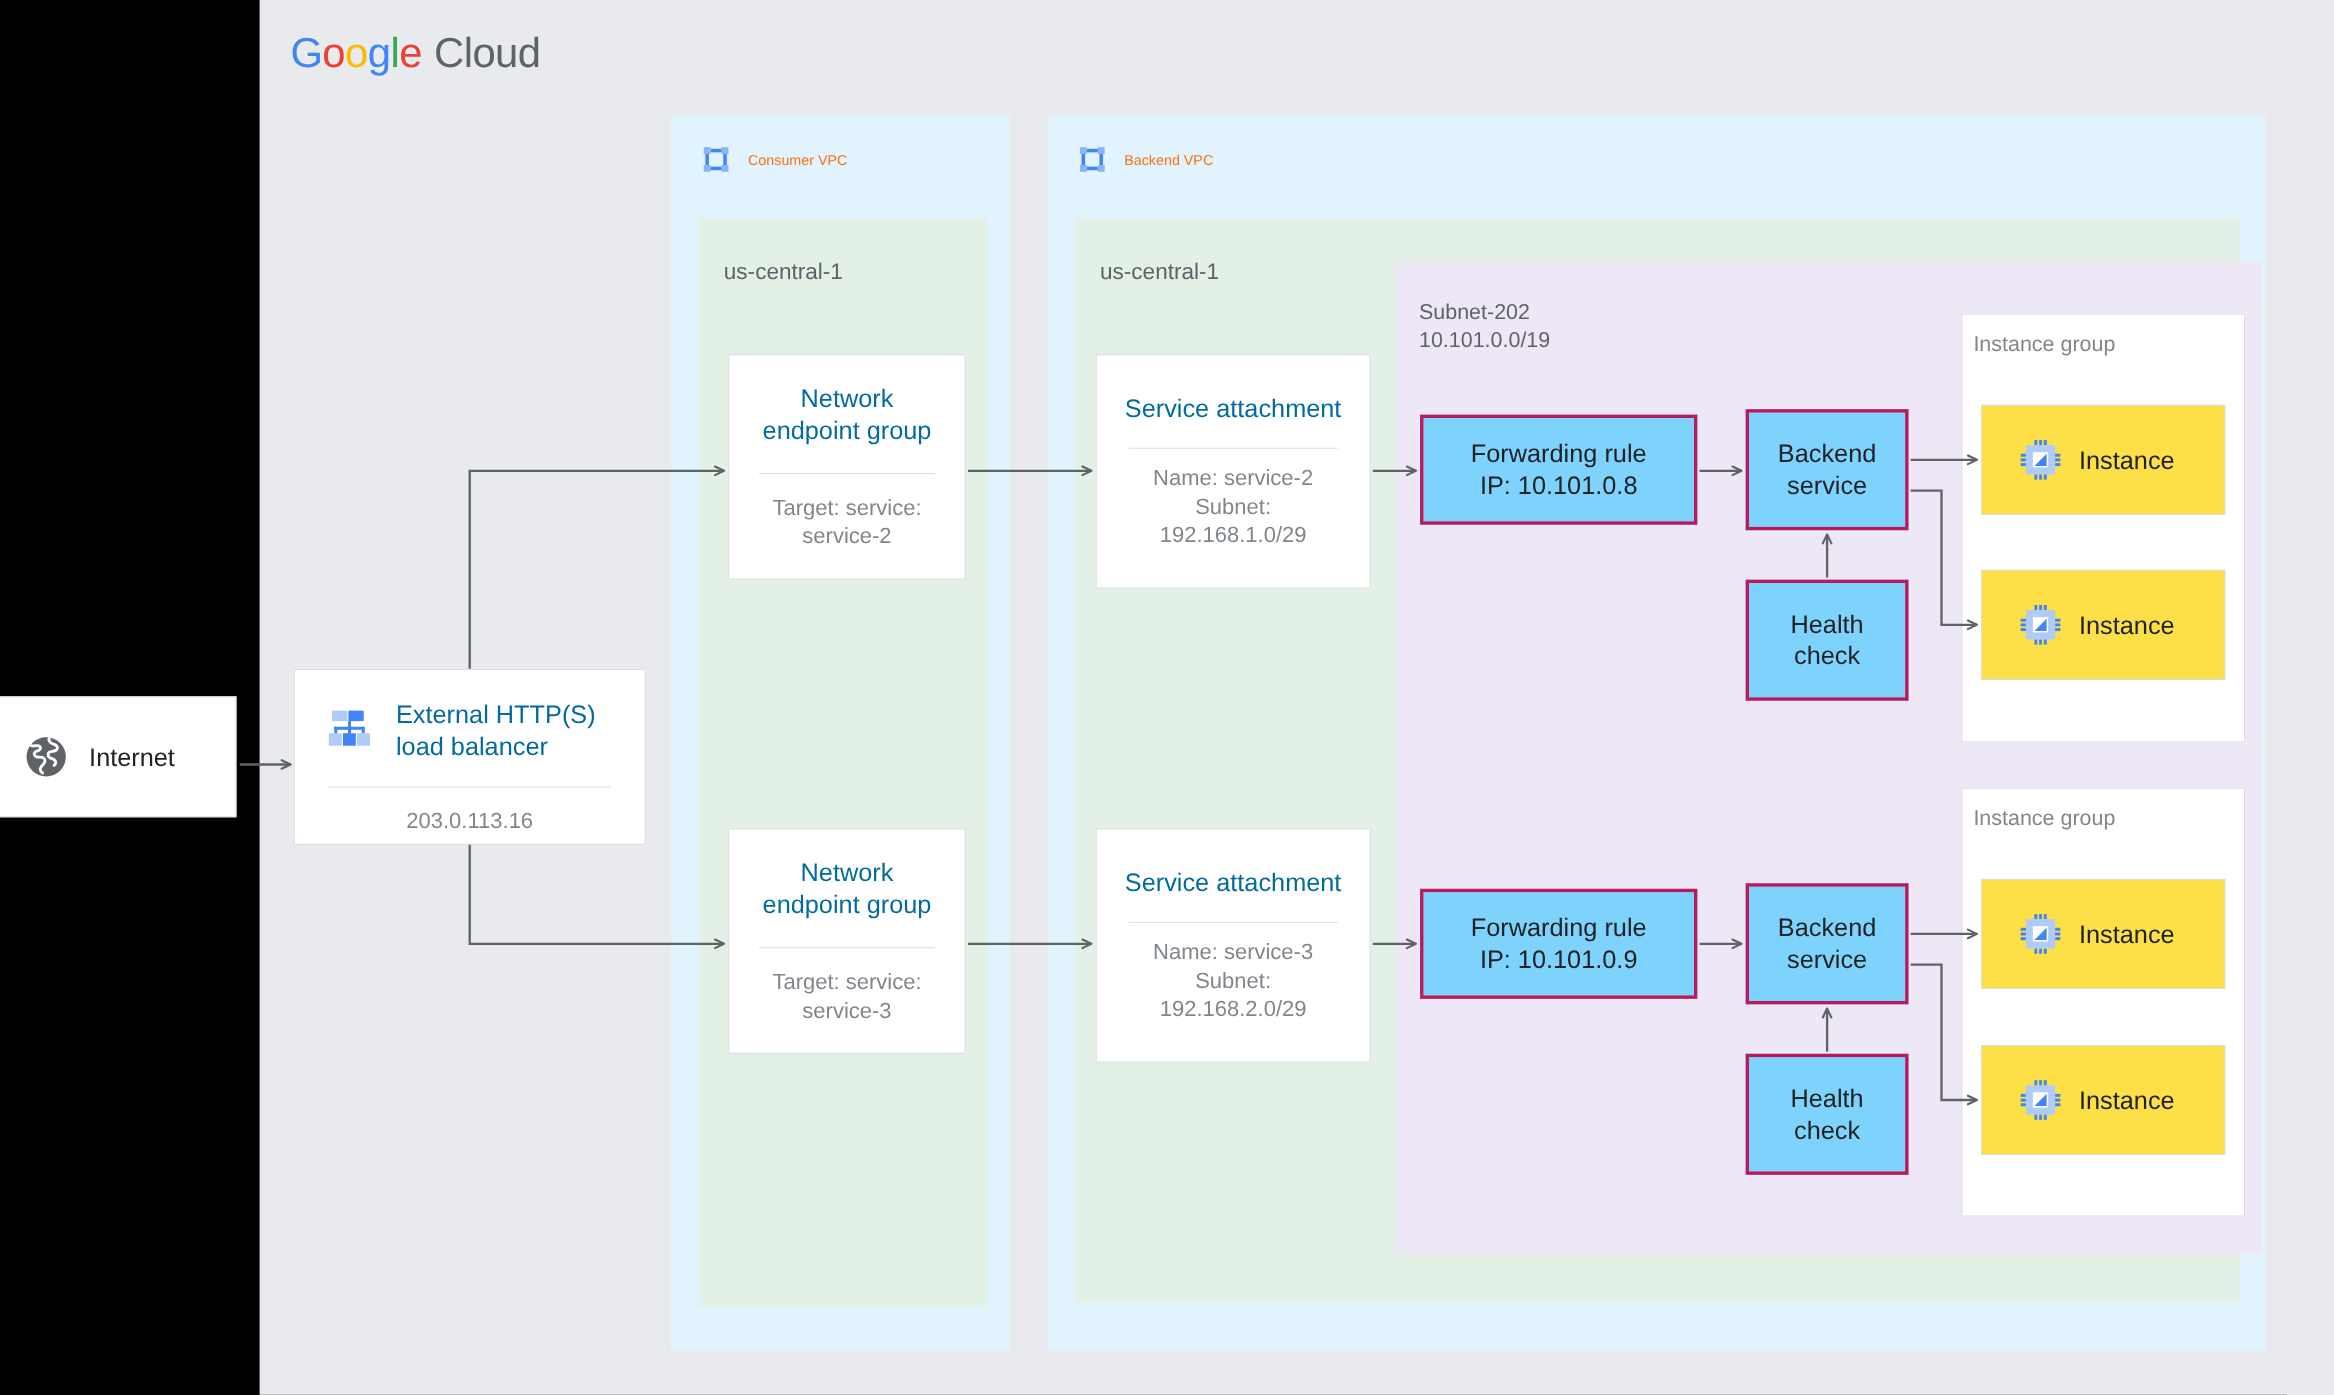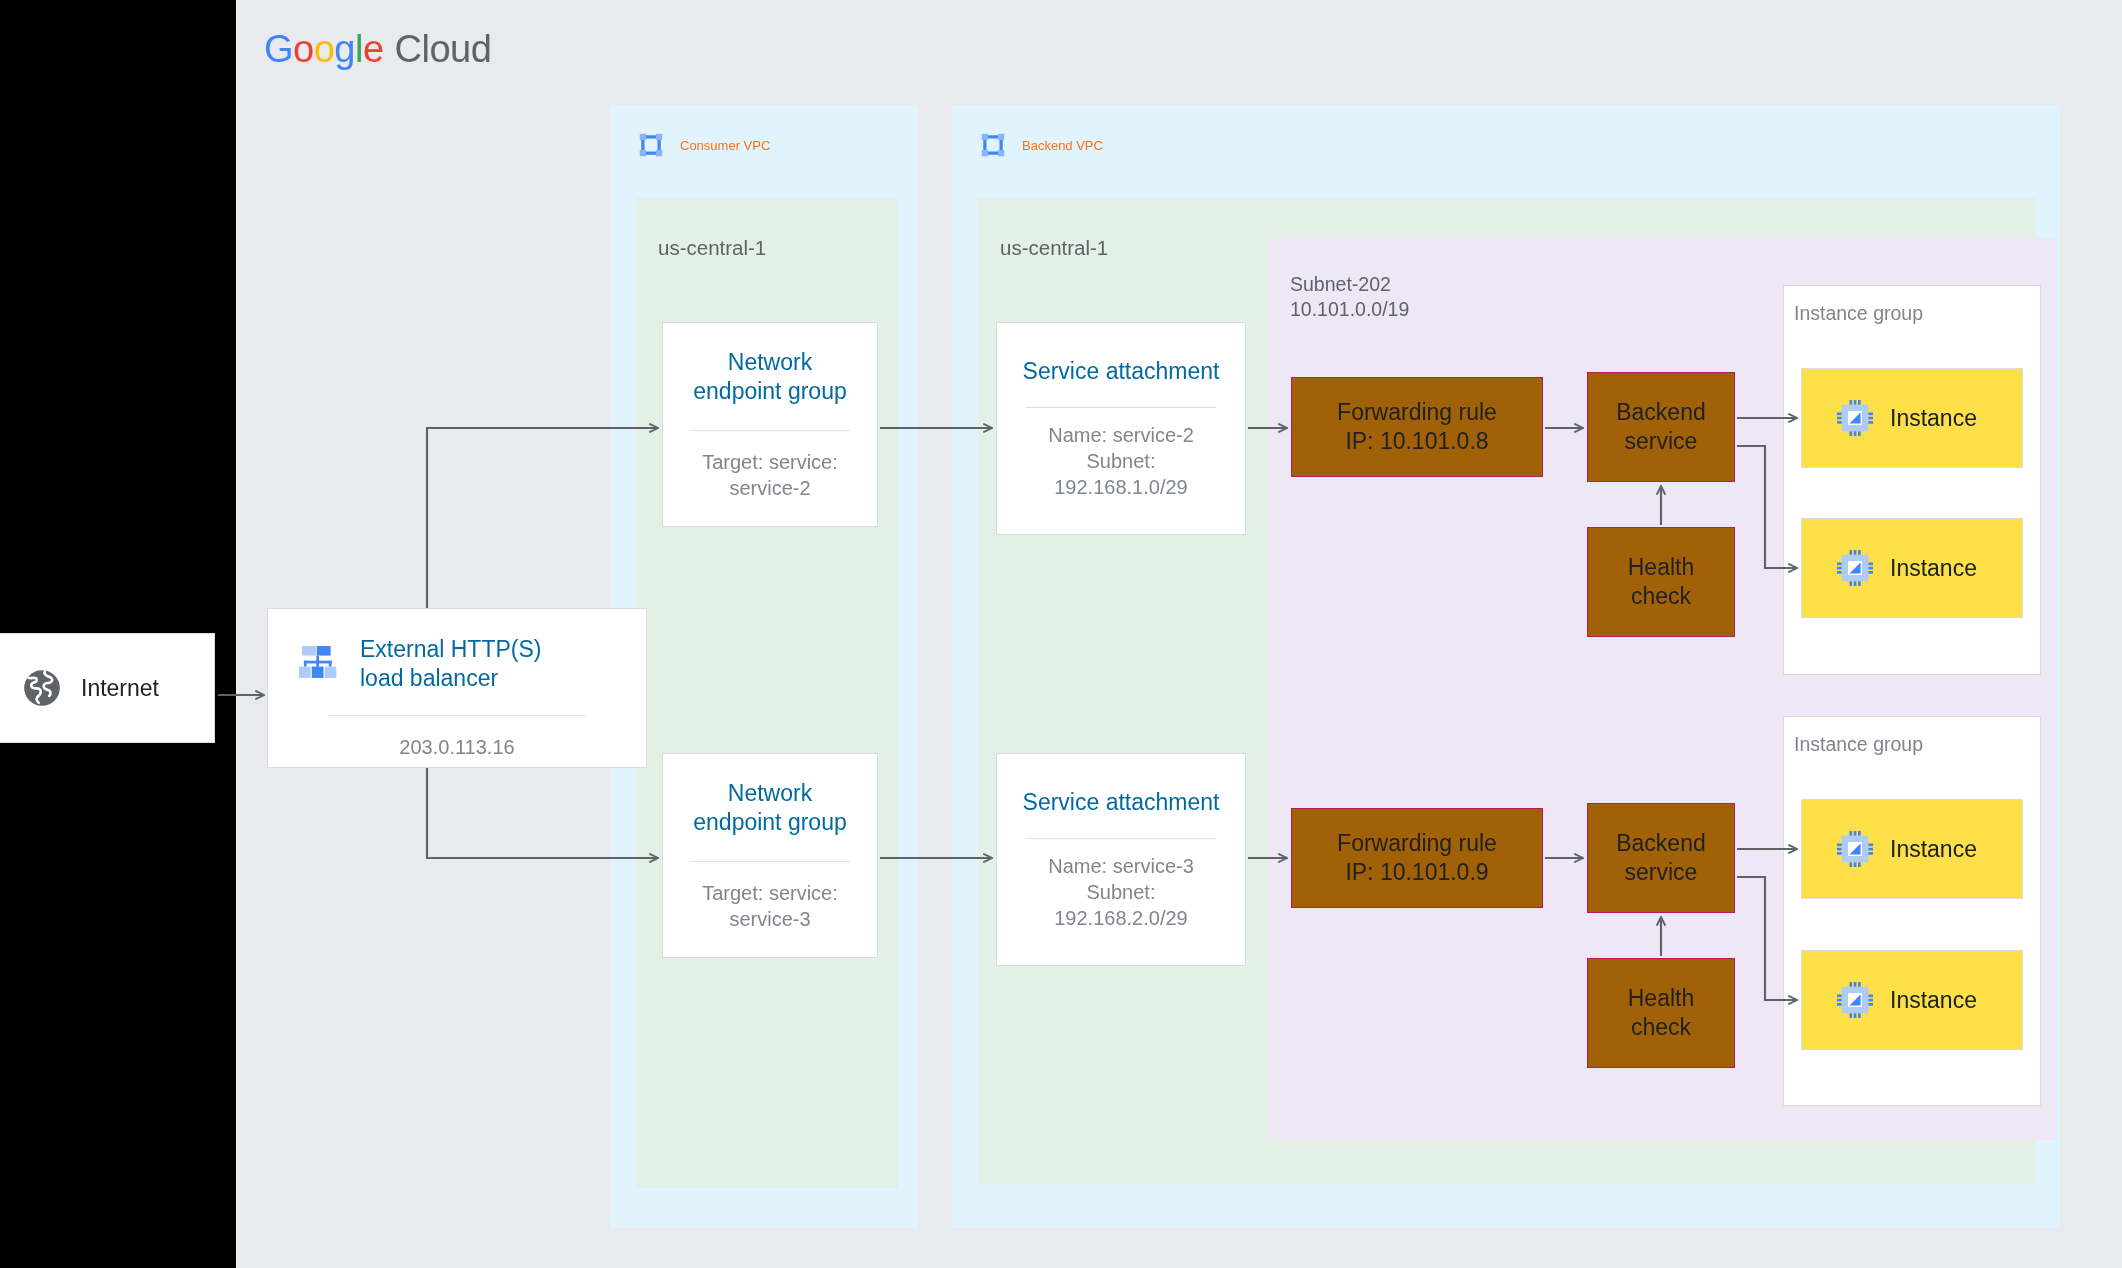--- a/index.html
+++ b/index.html
@@ -27,21 +27,21 @@
   .subnet{position:absolute;background:#ede7f6;}
   .subnet-lbl{position:absolute;font-size:19.5px;color:#5f6368;line-height:1.28;white-space:nowrap;}
 
   
   .card{position:absolute;background:#fff;border:1px solid #dadce0;box-sizing:border-box;
         display:flex;flex-direction:column;align-items:center;justify-content:center;}
   .card .title{font-size:23px;color:#0369a1;line-height:1.26;text-align:center;white-space:pre-line;}
   .card .sub{font-size:20px;color:#80868b;line-height:1.3;text-align:center;white-space:pre-line;}
   .card .rule{height:1px;background:#e0e0e0;align-self:center;}
 
-  .simple{position:absolute;background:#a16207;border:1px solid #be185d;box-sizing:border-box;
+  .simple{position:absolute;background:#7dd3fc;border:3px solid #be185d;box-sizing:border-box;
           display:flex;align-items:center;justify-content:center;text-align:center;
           font-size:23px;color:#202124;line-height:1.25;white-space:pre-line;}
 
   .igroup{position:absolute;background:#fff;border:1px solid #dadce0;box-sizing:border-box;}
   .igroup .gl{position:absolute;left:10px;top:16px;font-size:19.5px;color:#80868b;}
   .inst{position:absolute;background:#fde047;border:1px solid #dadce0;box-sizing:border-box;
         display:flex;align-items:center;gap:16px;padding-left:34px;}
   .inst .nm{font-size:23px;color:#202124;}
 
   .iconbox{position:absolute;background:#fff;border:1px solid #dadce0;box-sizing:border-box;
@@ -247,21 +247,21 @@
   <div class="iconbox" style="left:-10px;top:633px;width:225px;height:110px;">
     <svg width="42" height="42" viewBox="0 0 24 24">
       <circle cx="12" cy="12" r="10.2" fill="#5f6368"></circle>
       <path d="M12 2.1c-1.1 1.3-.4 2.3.3 3 .5.5.2 1.2-.5 1.3-1 .1-2.2-.6-3-.1-.9.6-.3 1.9.6 2.3.8.4 1.9.2 2.5.9.5.6.1 1.5-.6 1.8-1.1.4-2.5.1-3.4.9-.8.7-.5 2 .3 2.6 1 .8 2.5.6 3.4 1.5.7.7.6 1.9.2 2.8-.3.7-.9 1.3-1 2.1" fill="none" stroke="#fff" stroke-width="0"></path>
       <path d="M4.3 6.2c1.3.4 2.6-.2 3.9.1.9.2 1 1.4.4 2-.7.7-2 .6-2.6 1.5-.5.8.1 1.9 1 2.2 1.2.4 2.7-.1 3.7.7.8.6.7 1.9.2 2.7-.6 1-1.8 1.6-2 2.8-.1.9.5 1.7 1.2 2.2" fill="none" stroke="#fff" stroke-width="1.5" stroke-linecap="round"></path>
       <path d="M13.6 2.5c-.5 1 .2 1.9 1 2.4.9.6 2.2.6 2.9 1.5.6.8.2 2-.7 2.4-1 .5-2.3.2-3.2.8-.8.6-.8 1.9-.1 2.6.8.8 2.2.8 3 1.6.7.8.4 2.1-.4 2.7" fill="none" stroke="#fff" stroke-width="1.5" stroke-linecap="round"></path>
     </svg>
     <span class="nm">Internet</span>
   </div>
 
-  <div class="card" style="left:267px;top:608px;width:380px;height:160px;align-items:stretch;justify-content:flex-start;">
+  <div class="card" style="left:267px;top:608px;width:320px;height:160px;align-items:stretch;justify-content:flex-start;">
     <div style="display:flex;align-items:center;gap:20px;padding:26px 0 0 28px;">
       <svg width="44" height="44" viewBox="0 0 24 24">
         <rect x="3.2" y="2.2" width="7.6" height="5.2" fill="#aecbfa"></rect>
         <rect x="11.3" y="2.2" width="7.6" height="5.2" fill="#4285f4"></rect>
         <rect x="11.1" y="7.4" width="1.5" height="4.2" fill="#4285f4"></rect>
         <rect x="4.3" y="10.2" width="15.1" height="1.5" fill="#4285f4"></rect>
         <rect x="4.3" y="10.2" width="1.5" height="3.3" fill="#4285f4"></rect>
         <rect x="11.1" y="10.2" width="1.5" height="3.3" fill="#4285f4"></rect>
         <rect x="17.9" y="10.2" width="1.5" height="3.3" fill="#4285f4"></rect>
         <rect x="1.6" y="13.4" width="6.4" height="6.2" fill="#aecbfa"></rect>

